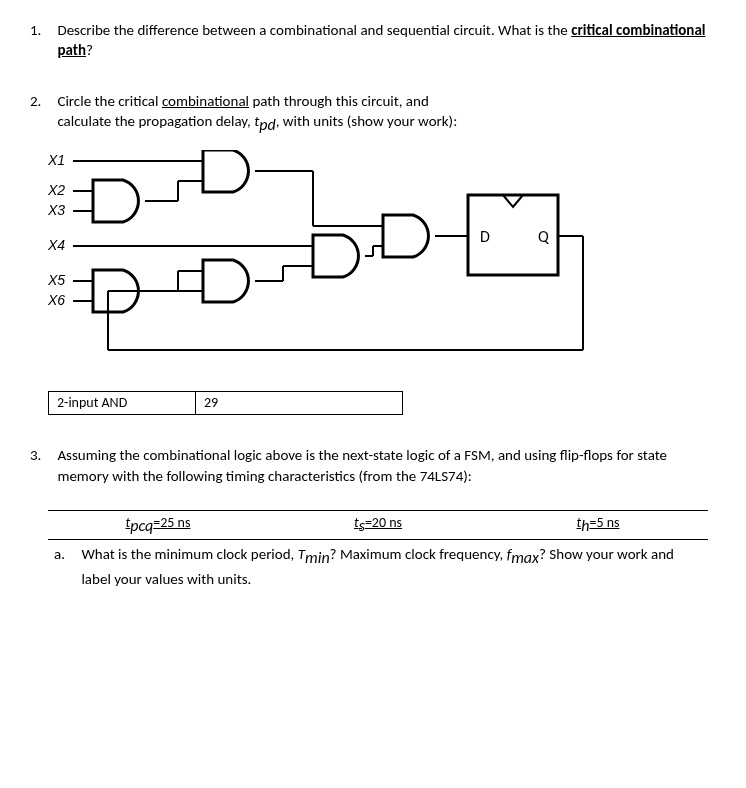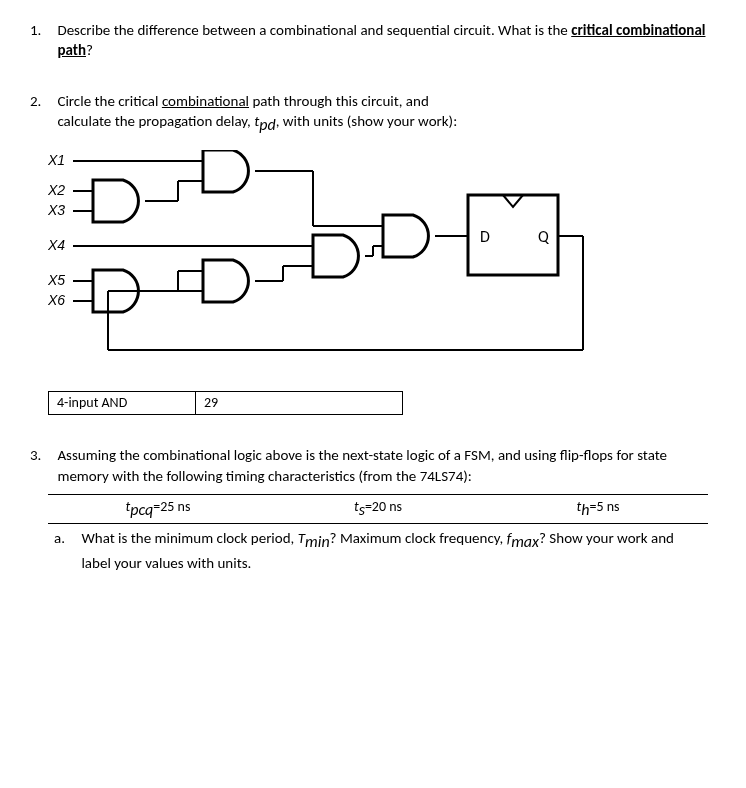--- a/index.html
+++ b/index.html
@@ -51,23 +51,24 @@
     padding: 2px 8px;
     text-align: left;
     font-weight: normal;
     font-size: 14px;
   }
   table.gate-table td:first-child { width: 130px; }
   table.gate-table td:nth-child(2) { width: 190px; }
   table.timing-table {
     border-collapse: collapse;
     width: 660px;
-    margin-top: 8px;
+    margin-top: 24px;
     margin-left: 18px;
     margin-bottom: 4px;
+    text-decoration: underline;
   }
   table.timing-table td {
     border-top: 1px solid #000;
     border-bottom: 1px solid #000;
     padding: 3px 0;
     text-align: center;
     width: 33%;
     font-size: 14px;
   }
   .diagram {
@@ -150,21 +151,21 @@
       <line x1="510" y1="86" x2="535" y2="86" stroke="#000" stroke-width="2"></line>
       <line x1="535" y1="86" x2="535" y2="200" stroke="#000" stroke-width="2"></line>
       <line x1="535" y1="200" x2="60" y2="200" stroke="#000" stroke-width="2"></line>
     </svg>
   </div>
 
   
   <table class="gate-table">
     <tbody>
     <tr>
-      <td>4-input AND</td>
+      <td>2-input AND</td>
       <td>29</td>
     </tr>
   </tbody>
     </table>
 </div>
 
 <div class="question">
   <span class="q-num">3.</span>
   <span class="q-body">Assuming the combinational logic above is the next-state logic of a FSM, and using flip-flops for state memory with the following timing characteristics (from the 74LS74):</span>
 

